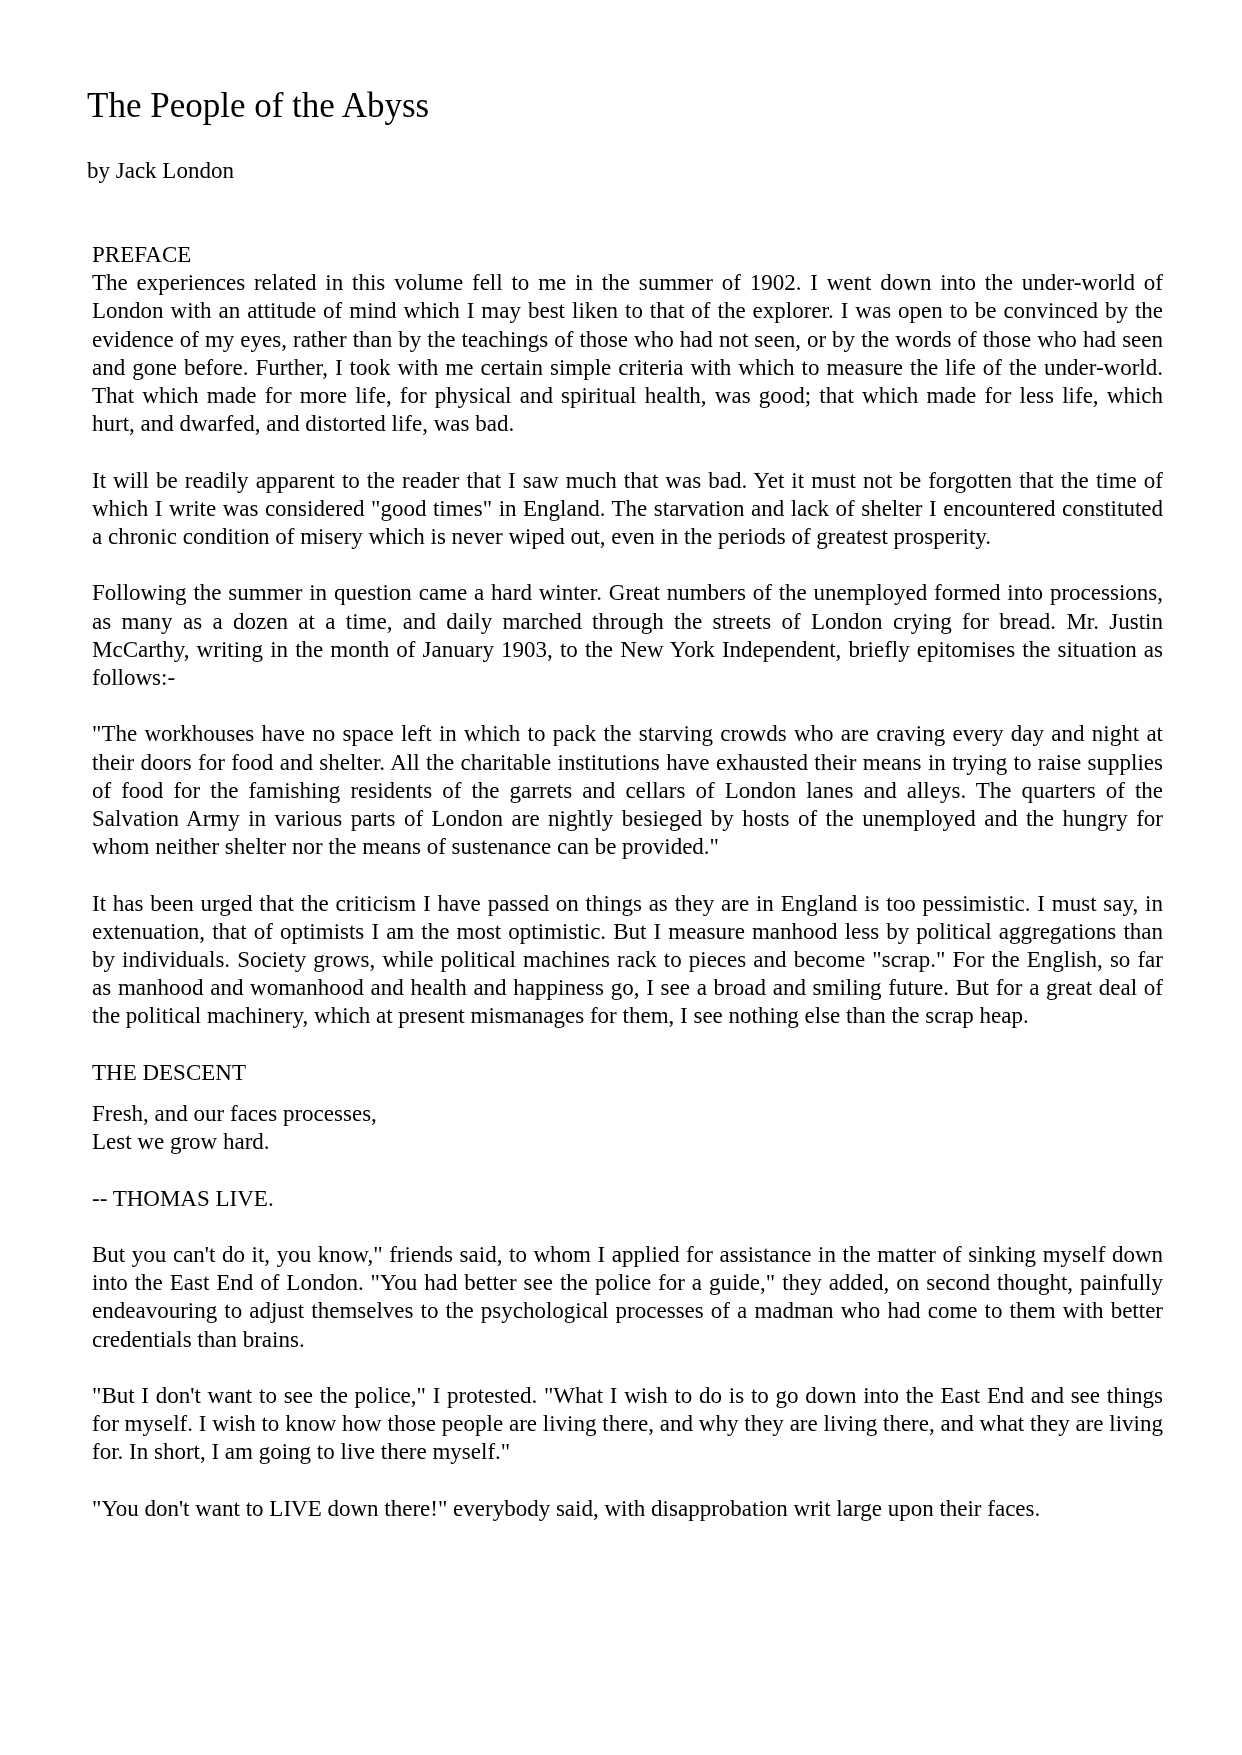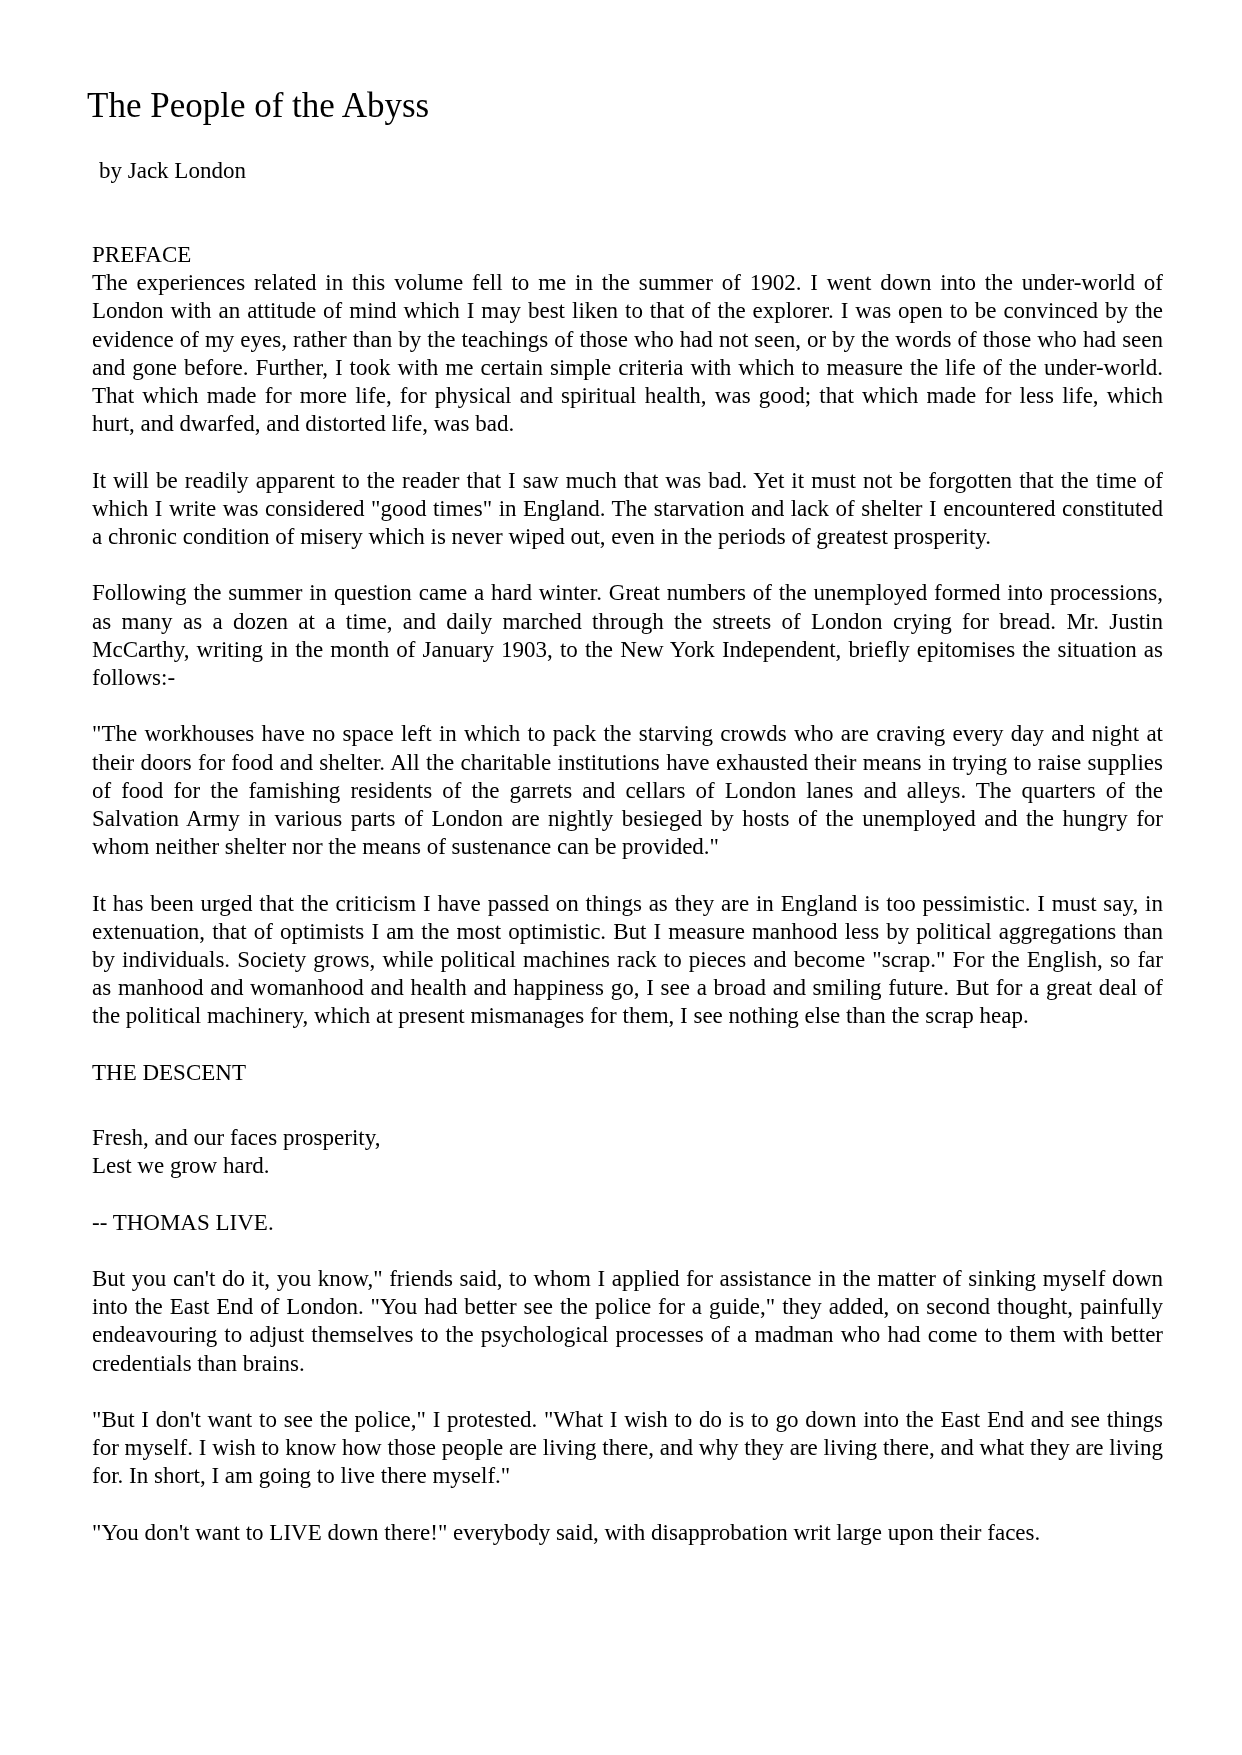--- a/index.html
+++ b/index.html
@@ -27,21 +27,21 @@
       left: 0;
       margin: 0;
       font-weight: normal;
       font-size: 35px;
       line-height: 40px;
       white-space: nowrap;
     }
     .byline {
       position: absolute;
       top: 157px;
-      left: 12px;
+      left: 0;
       margin: 0;
       font-size: 23px;
       line-height: 28px;
       white-space: nowrap;
     }
     .body-text {
       position: absolute;
       top: 241px;
       left: 5px;
       width: 1071px;
@@ -50,21 +50,21 @@
     }
     .body-text p {
       margin: 0 0 28.2px 0;
       text-align: justify;
     }
     .body-text .heading {
       margin: 0;
       text-align: left;
     }
     .body-text .heading.spaced {
-      margin-bottom: 37px;
+      margin-bottom: 13px;
     }
     .poem {
       margin: 0 0 28.2px 0;
     }
     .poem div {
       white-space: nowrap;
     }
     .attribution {
       margin: 0 0 28.2px 0;
     }
@@ -80,21 +80,21 @@
     <div class="heading">PREFACE</div>
     <p>The experiences related in this volume fell to me in the summer of 1902. I went down into the under-world of London with an attitude of mind which I may best liken to that of the explorer. I was open to be convinced by the evidence of my eyes, rather than by the teachings of those who had not seen, or by the words of those who had seen and gone before. Further, I took with me certain simple criteria with which to measure the life of the under-world. That which made for more life, for physical and spiritual health, was good; that which made for less life, which hurt, and dwarfed, and distorted life, was bad.</p>
     <p>It will be readily apparent to the reader that I saw much that was bad. Yet it must not be forgotten that the time of which I write was considered "good times" in England. The starvation and lack of shelter I encountered constituted a chronic condition of misery which is never wiped out, even in the periods of greatest prosperity.</p>
     <p>Following the summer in question came a hard winter. Great numbers of the unemployed formed into processions, as many as a dozen at a time, and daily marched through the streets of London crying for bread. Mr. Justin McCarthy, writing in the month of January 1903, to the New York Independent, briefly epitomises the situation as follows:-</p>
     <p>"The workhouses have no space left in which to pack the starving crowds who are craving every day and night at their doors for food and shelter. All the charitable institutions have exhausted their means in trying to raise supplies of food for the famishing residents of the garrets and cellars of London lanes and alleys. The quarters of the Salvation Army in various parts of London are nightly besieged by hosts of the unemployed and the hungry for whom neither shelter nor the means of sustenance can be provided."</p>
     <p>It has been urged that the criticism I have passed on things as they are in England is too pessimistic. I must say, in extenuation, that of optimists I am the most optimistic. But I measure manhood less by political aggregations than by individuals. Society grows, while political machines rack to pieces and become "scrap." For the English, so far as manhood and womanhood and health and happiness go, I see a broad and smiling future. But for a great deal of the political machinery, which at present mismanages for them, I see nothing else than the scrap heap.</p>
 
     <div class="heading spaced">THE DESCENT</div>
 
     <div class="poem">
-      <div>Fresh, and our faces prosperity,</div>
+      <div>Fresh, and our faces processes,</div>
       <div>Lest we grow hard.</div>
     </div>
     <div class="attribution">-- THOMAS LIVE.</div>
 
     <p>But you can't do it, you know," friends said, to whom I applied for assistance in the matter of sinking myself down into the East End of London. "You had better see the police for a guide," they added, on second thought, painfully endeavouring to adjust themselves to the psychological processes of a madman who had come to them with better credentials than brains.</p>
     <p>"But I don't want to see the police," I protested. "What I wish to do is to go down into the East End and see things for myself. I wish to know how those people are living there, and why they are living there, and what they are living for. In short, I am going to live there myself."</p>
     <p>"You don't want to LIVE down there!" everybody said, with disapprobation writ large upon their faces.</p>
   </div>
 </div>
 

